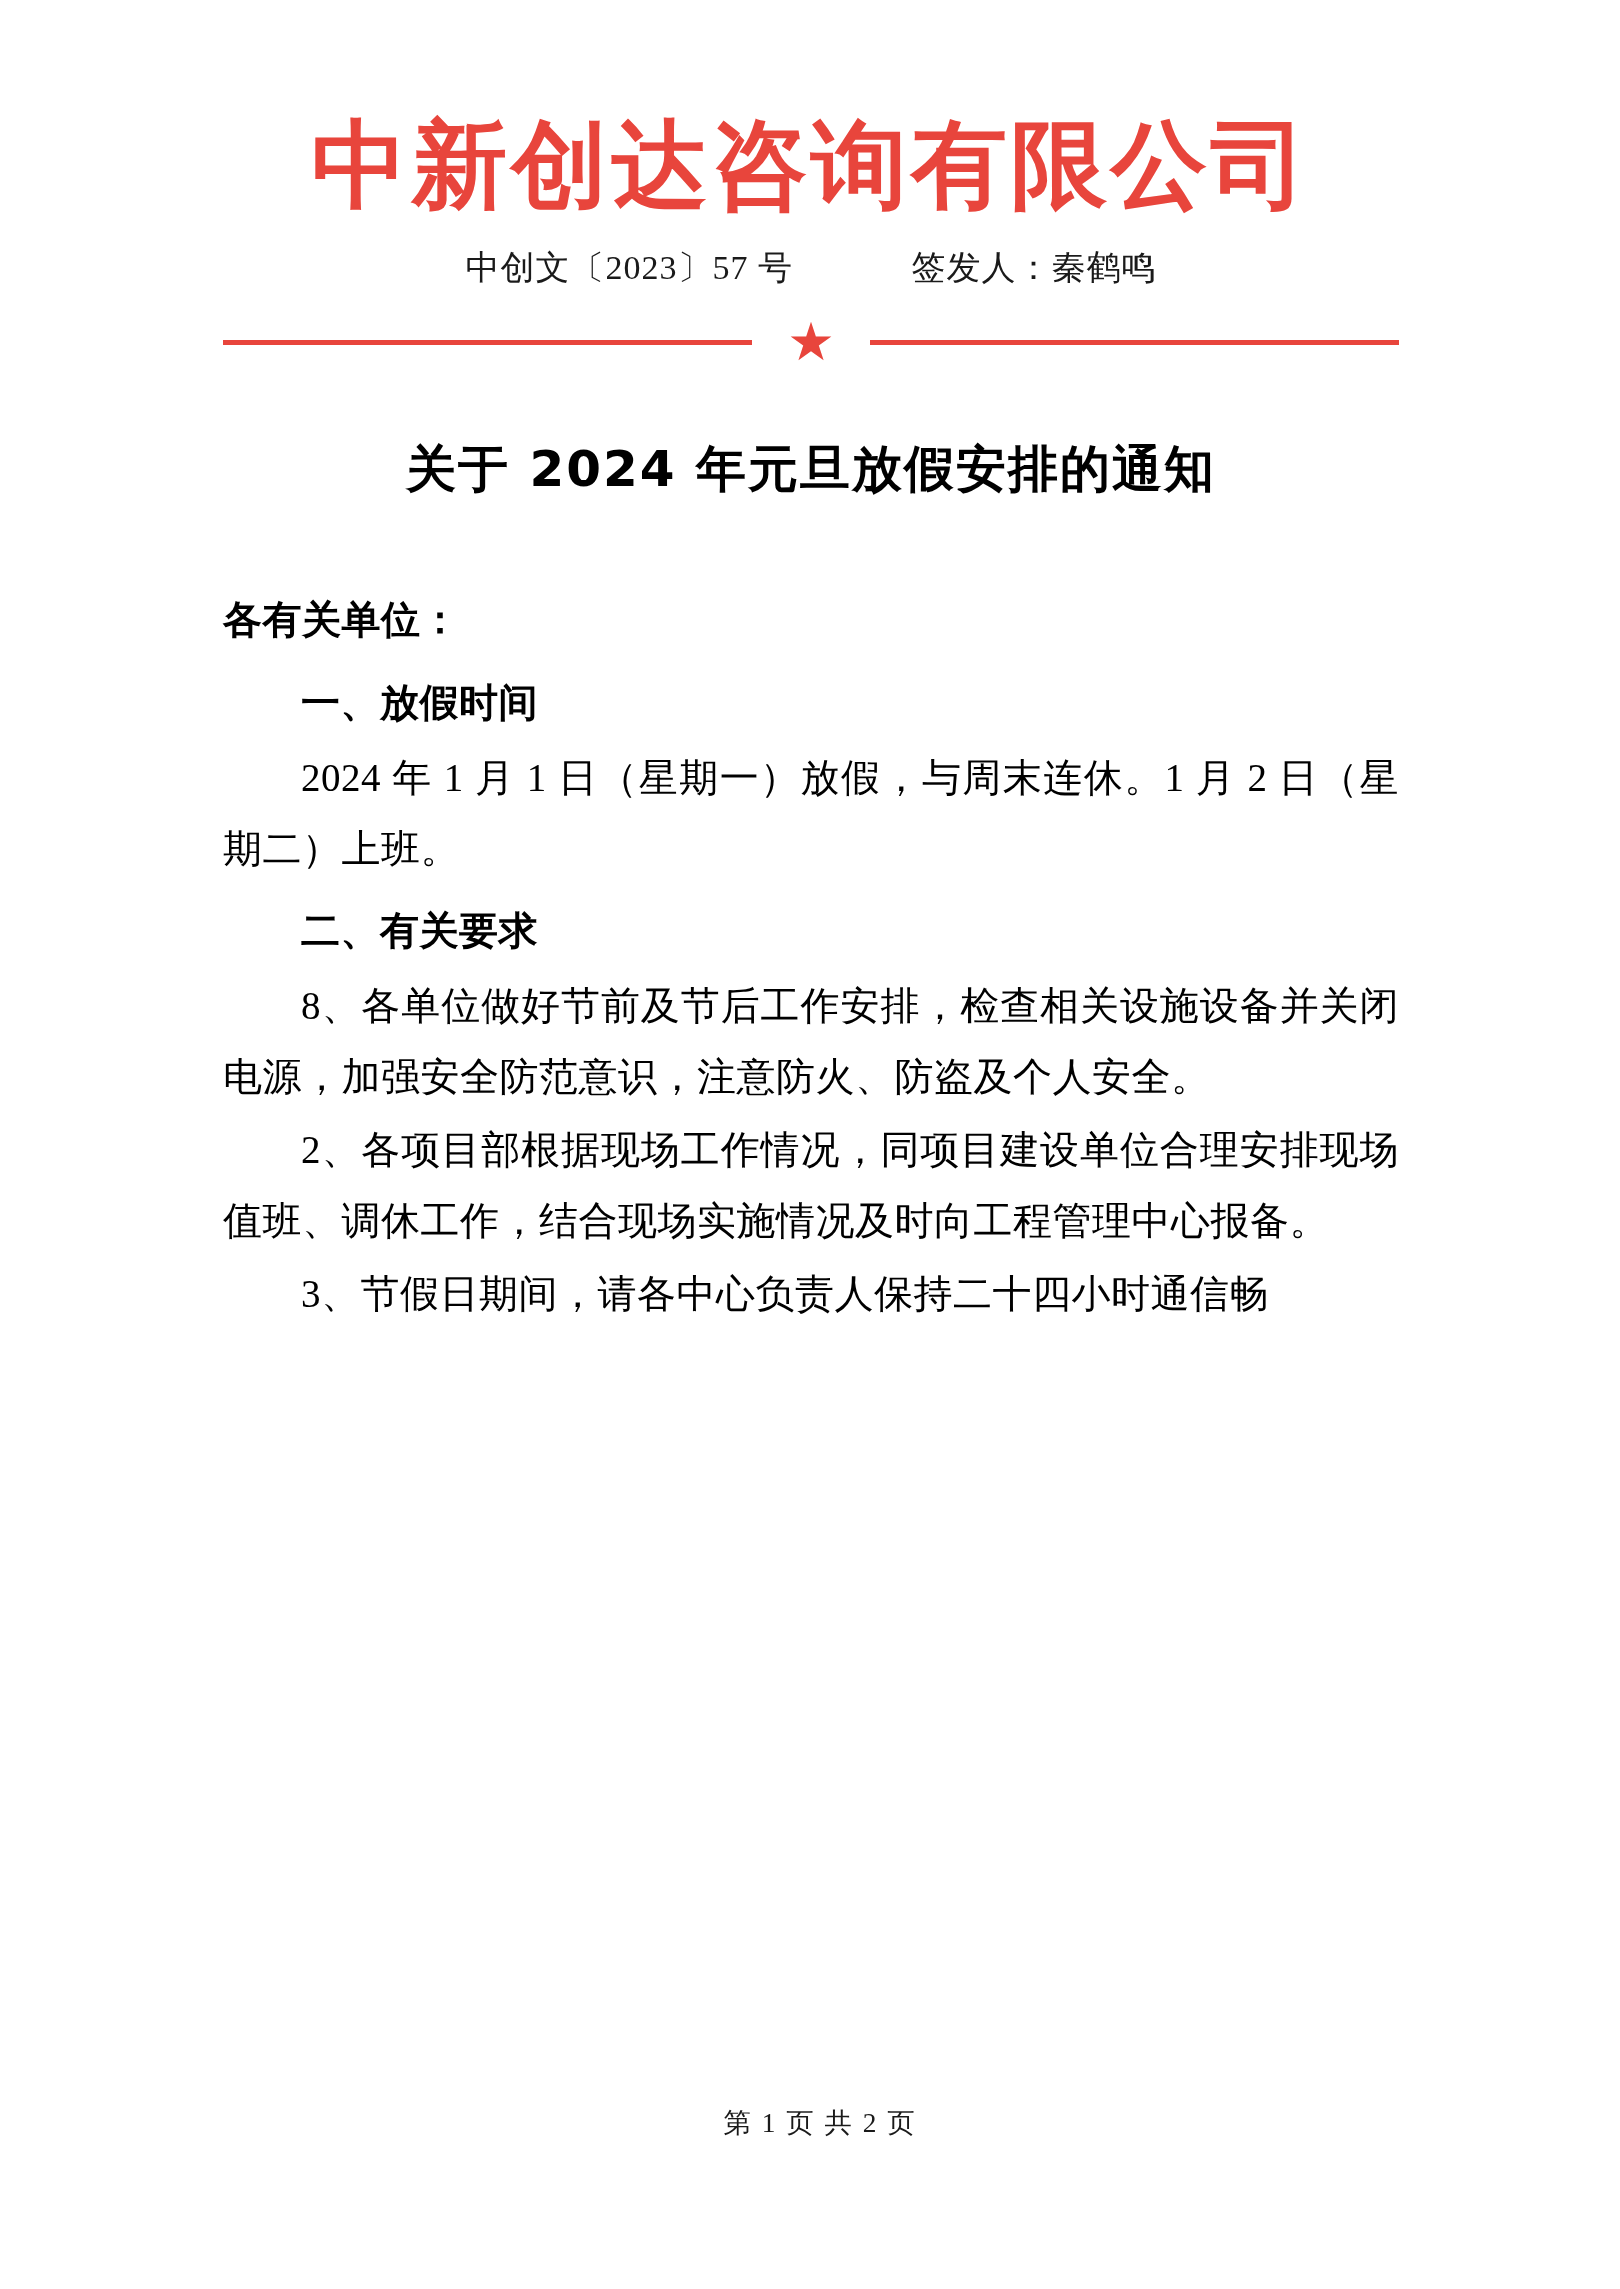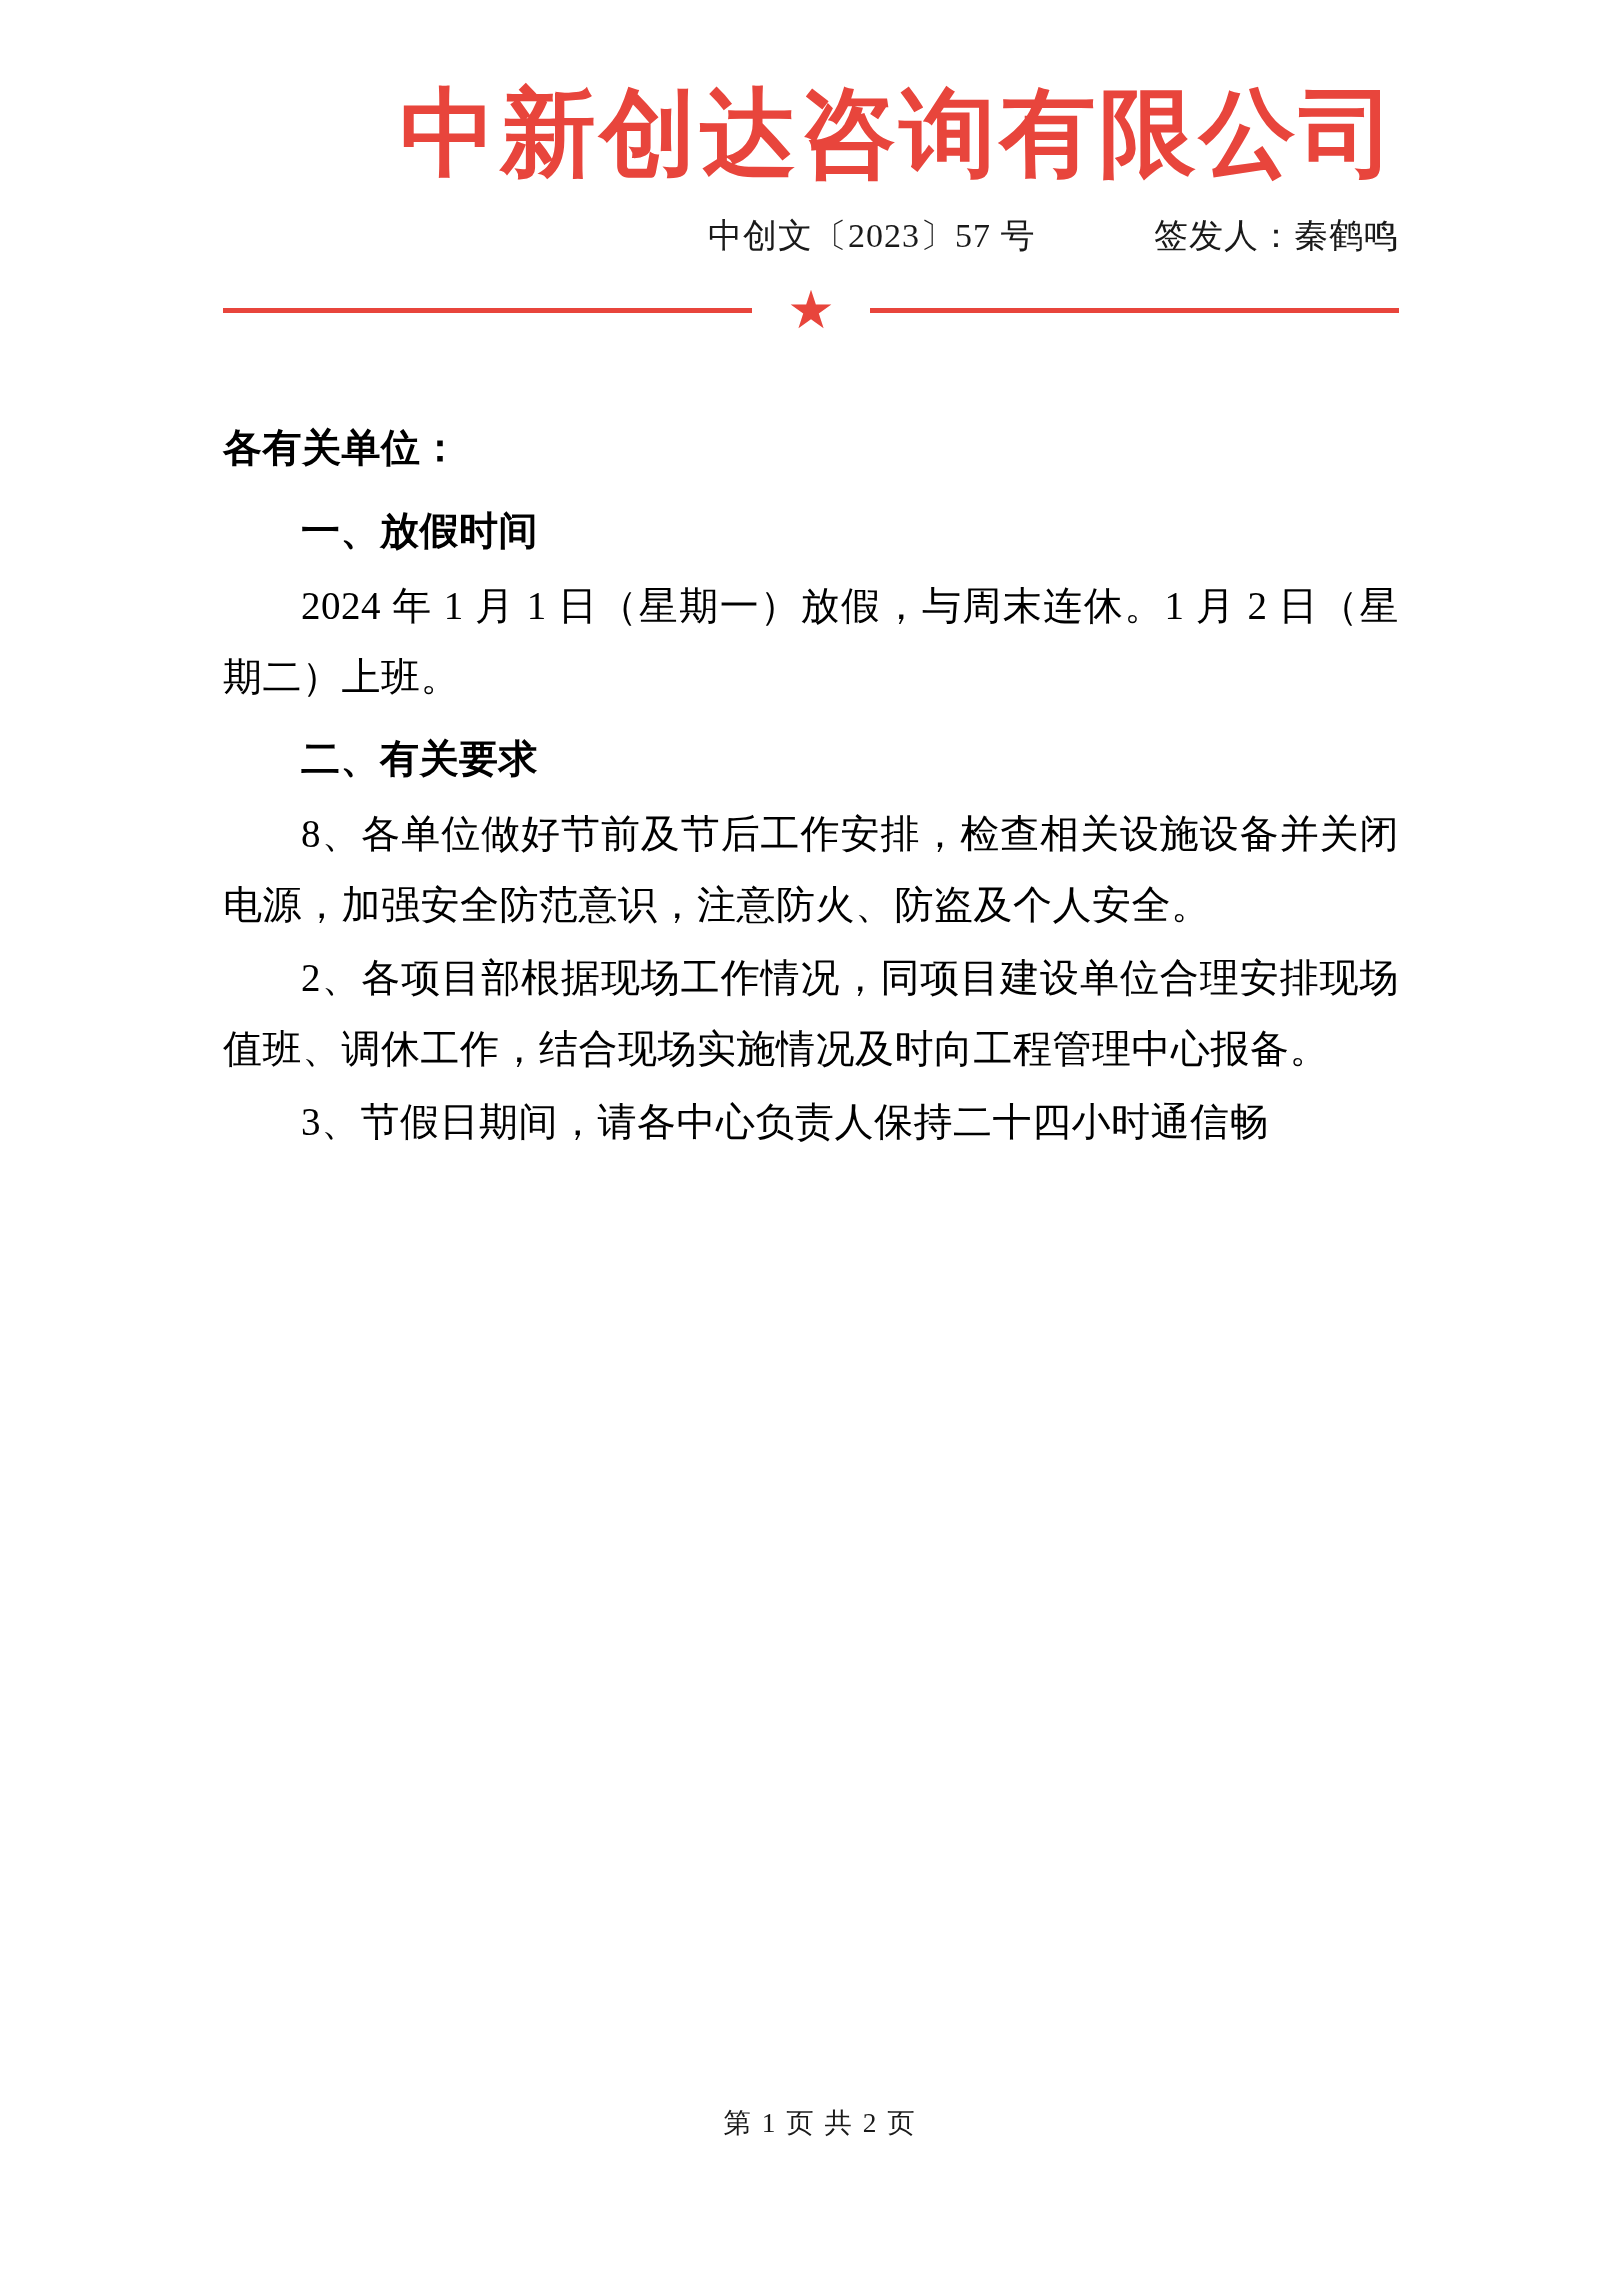--- a/index.html
+++ b/index.html
@@ -26,22 +26,22 @@
   .content {
     position: absolute;
     left: 223px;
     top: 0;
     width: 1176px;
     height: 2290px;
   }
 
   
   .letterhead {
-    text-align: right;
-    padding-top: 80px;
+    text-align: center;
+    padding-top: 112px;
   }
   .org-name {
     font-family: "DejaVu Sans", "Liberation Sans", sans-serif;
     font-weight: bold;
     font-size: 96px;
     line-height: 1.12;
     color: #e8453c;
     letter-spacing: 3.9px;
     white-space: nowrap;
   }
@@ -143,20 +143,21 @@
         <span class="issuer">签发人：秦鹤鸣</span>
       </div>
     </div>
 
     <div class="red-rule">
       <span class="bar left"></span>
       <span class="star">★</span>
       <span class="bar right"></span>
     </div>
 
+    <div class="doc-title">关于 2024 年元旦放假安排的通知</div>
 
     <div class="body-text">
       <div class="salutation">各有关单位：</div>
 
 
       <p class="section-head">一、放假时间</p>
       <p class="para">2024 年 1 月 1 日（星期一）放假，与周末连休。1 月 2 日（星期二）上班。</p>
 
       <p class="section-head">二、有关要求</p>
       <p class="para">8、各单位做好节前及节后工作安排，检查相关设施设备并关闭电源，加强安全防范意识，注意防火、防盗及个人安全。</p>

